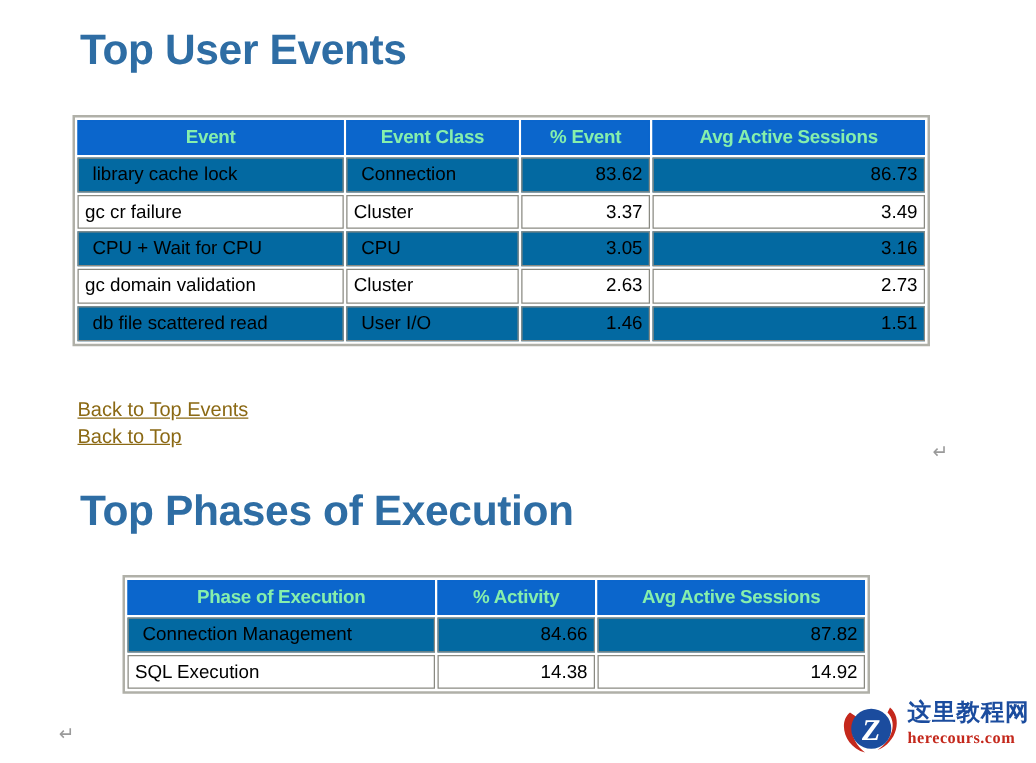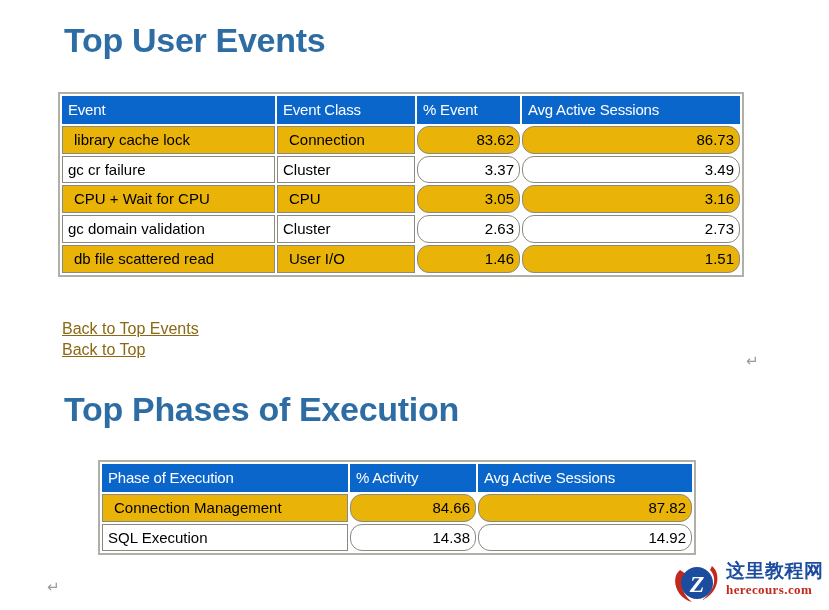--- a/index.html
+++ b/index.html
@@ -44,29 +44,29 @@
   .rep-table td {
     border: 1px solid #8a8a82;
     padding: 2px 5px;
     font-weight: normal;
     line-height: 1.45;
     white-space: nowrap;
     color: #000000;
   }
   .rep-table th {
     background: #0B66CC;
-    color: #ffffff;
-    font-weight: normal;
-    text-align: left;
+    color: #86efac;
+    font-weight: bold;
+    text-align: center;
     border-color: #0B66CC;
     font-size: 15px;
     letter-spacing: -0.2px;
   }
-  .rep-table td.num { text-align: right; border-radius: 12px; }
-  .rep-table tr.alt td { background: #eab308; padding-left: 11px; }
+  .rep-table td.num { text-align: right; }
+  .rep-table tr.alt td { background: #0369a1; padding-left: 11px; }
   .rep-table tr.plain td { background: #ffffff; }
 
   #table-top-user-events { left: 58px; top: 92px; }
   #table-top-user-events td.c-event   { width: 195px; }
   #table-top-user-events td.c-class   { width: 120px; }
   #table-top-user-events td.c-pct     { width: 85px; }
   #table-top-user-events td.c-aas     { width: 200px; }
   #table-top-user-events th.h-event   { width: 195px; }
   #table-top-user-events th.h-class   { width: 120px; }
   #table-top-user-events th.h-pct     { width: 85px; }

